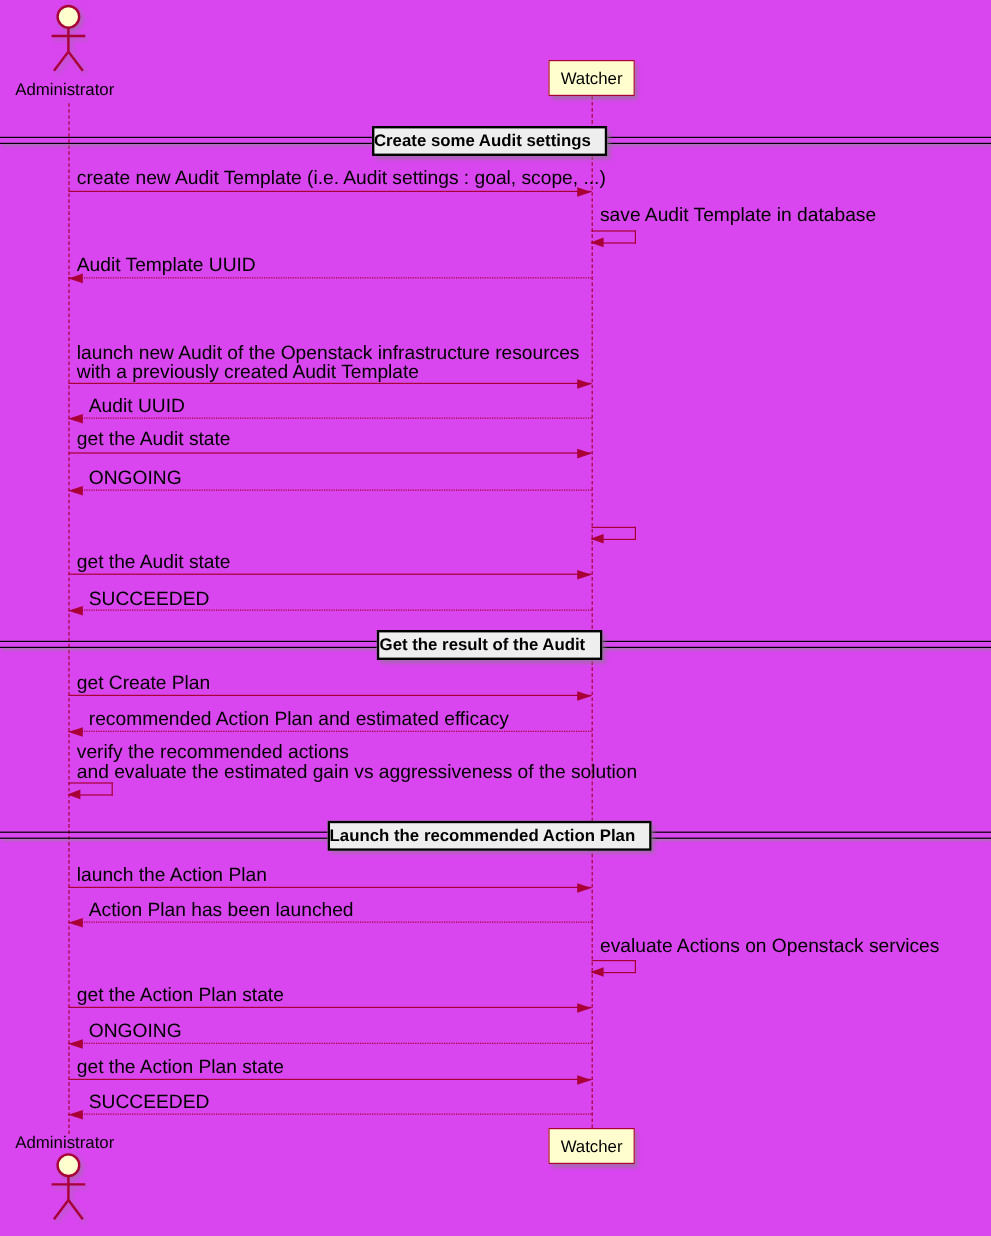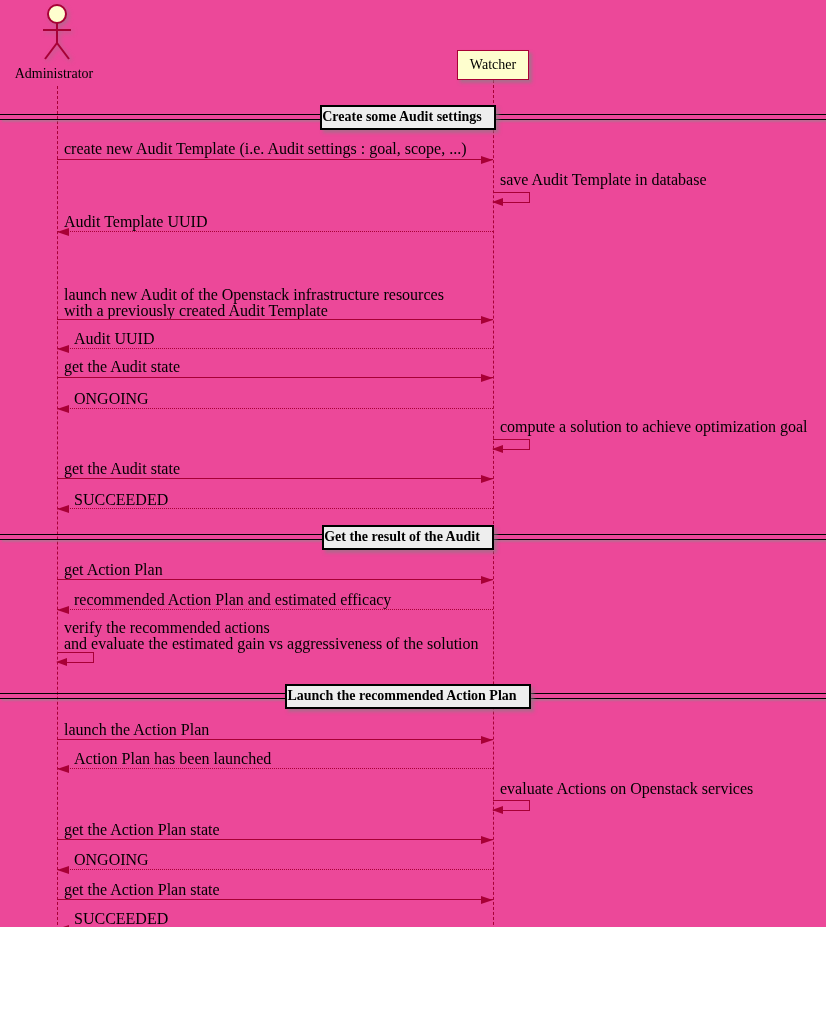--- a/index.html
+++ b/index.html
@@ -1,18 +1,18 @@
 <!DOCTYPE html>
 <html><head>
 <meta charset="utf-8">
 <style>
   html,body{margin:0;padding:0;background:#ffffff;}
   .diagram{
-    position:relative;width:826px;height:927px;background:#ec4899;overflow:hidden;
-    font-family:Liberation Serif, serif;color:#000;
+    position:relative;width:826px;height:1030px;background:#d946ef;overflow:hidden;
+    font-family:Liberation Sans, sans-serif;color:#000;
   }
   .diagram *{box-sizing:border-box;}
 
   
   .lifeline{position:absolute;width:0;border-left:1px dashed #A80036;}
   .lifeline-admin{left:57px;top:86px;height:859px;}
   .lifeline-watcher{left:493px;top:80px;height:860px;}
 
   
   .actor-figure{position:absolute;filter:drop-shadow(2.5px 2.5px 2px rgba(130,130,130,.55));}
@@ -122,30 +122,29 @@
 
   <div class="msg-text" style="left:74px;top:331px">Audit UUID</div>
   <div class="arrow dotted to-left" style="left:57px;top:348px;width:436px"></div>
 
   <div class="msg-text" style="left:64px;top:359px">get the Audit state</div>
   <div class="arrow solid to-right" style="left:57px;top:377px;width:436px"></div>
 
   <div class="msg-text" style="left:74px;top:391px">ONGOING</div>
   <div class="arrow dotted to-left" style="left:57px;top:408px;width:436px"></div>
 
-  <div class="msg-text" style="left:500px;top:419px">compute a solution to achieve optimization goal</div>
   <div class="self-loop" style="left:493px;top:439px"></div>
 
   <div class="msg-text" style="left:64px;top:461px">get the Audit state</div>
   <div class="arrow solid to-right" style="left:57px;top:478px;width:436px"></div>
 
   <div class="msg-text" style="left:74px;top:492px">SUCCEEDED</div>
   <div class="arrow dotted to-left" style="left:57px;top:508px;width:436px"></div>
 
-  <div class="msg-text" style="left:64px;top:562px">get Action Plan</div>
+  <div class="msg-text" style="left:64px;top:562px">get Create Plan</div>
   <div class="arrow solid to-right" style="left:57px;top:579px;width:436px"></div>
 
   <div class="msg-text" style="left:74px;top:592px">recommended Action Plan and estimated efficacy</div>
   <div class="arrow dotted to-left" style="left:57px;top:609px;width:436px"></div>
 
   <div class="msg-text" style="left:64px;top:620px">verify the recommended actions
 and evaluate the estimated gain vs aggressiveness of the solution</div>
   <div class="self-loop" style="left:57px;top:652px"></div>
 
   <div class="msg-text" style="left:64px;top:722px">launch the Action Plan</div>

